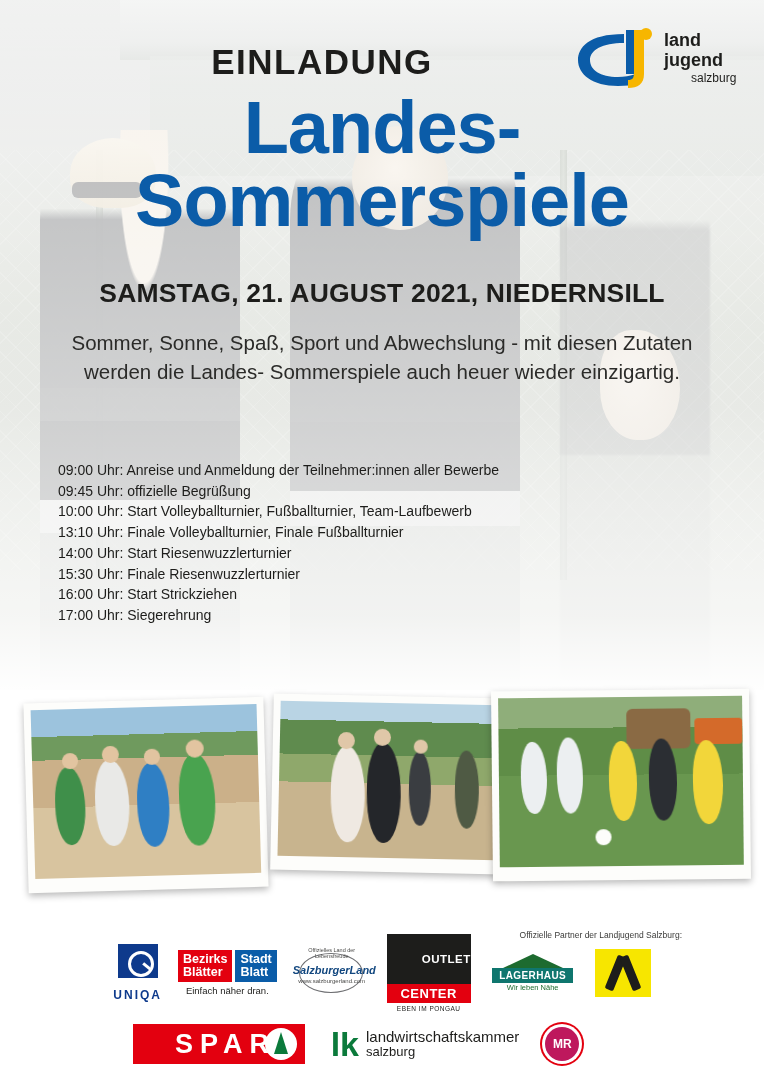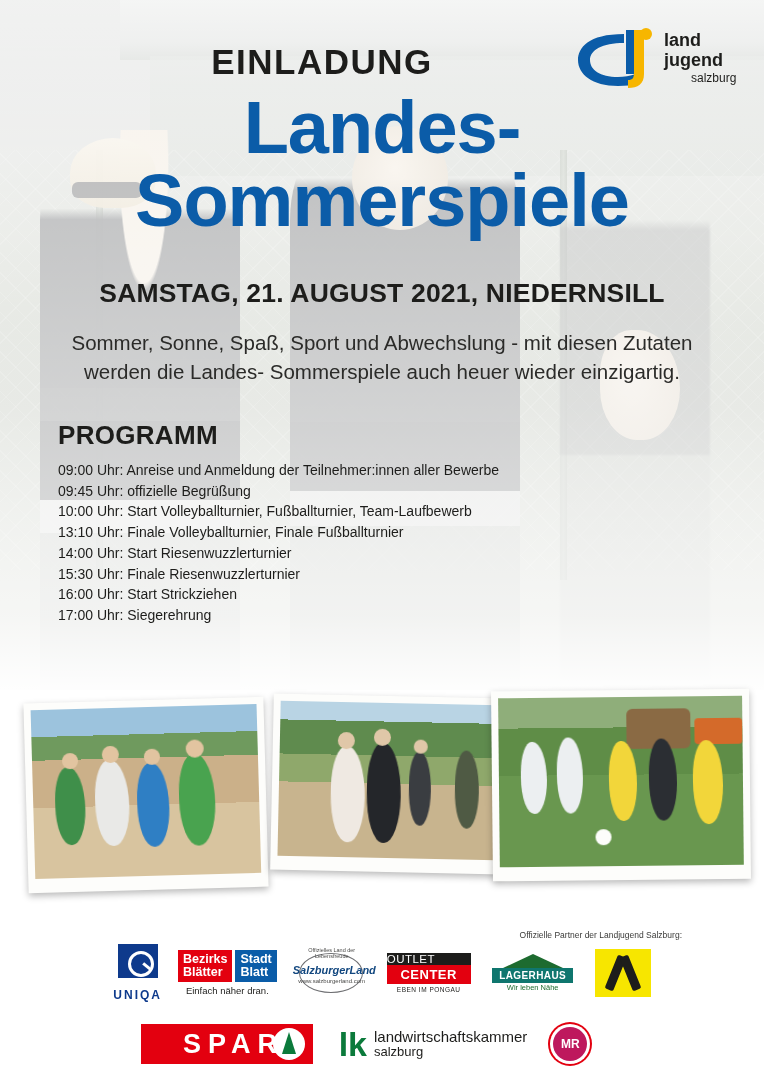--- a/index.html
+++ b/index.html
@@ -186,21 +186,21 @@
   
   .sponsors {
     position: absolute; left: 0; top: 930px; width: 764px; height: 150px;
     background: #ffffff;
   }
   .sp-row1 {
     position: absolute; left: 0; top: 12px; width: 764px; height: 62px;
     display: flex; align-items: center; justify-content: center; gap: 16px;
   }
   .sp-row2 {
-    position: absolute; left: 16px; top: 88px; width: 696px; height: 52px;
+    position: absolute; left: 8px; top: 88px; width: 696px; height: 52px;
     display: flex; align-items: center; justify-content: center; gap: 26px;
   }
   .partnerline {
     position: absolute; right: 82px; top: 0px;
     font-size: 8.5px; color: #3a3a38;
   }
 
   .sp { display: flex; align-items: center; justify-content: center; }
 
   
@@ -235,21 +235,21 @@
   .slg .ring {
     position: absolute; left: 6px; top: 6px; width: 64px; height: 40px;
     border: 1.5px solid #6d6e71; border-radius: 50%;
   }
   .slg .t1 { position: absolute; left: 0; top: 0; width: 78px; text-align: center; font-size: 5.5px; color: #4a4a48; }
   .slg .t2 { position: absolute; left: 0; top: 17px; width: 78px; text-align: center; font-size: 11px; font-weight: bold; color: #12477f; font-style: italic; }
   .slg .t3 { position: absolute; left: 0; top: 31px; width: 78px; text-align: center; font-size: 6px; color: #4a4a48; }
 
   
   .oc { flex-direction: column; align-items: stretch; width: 84px; }
-  .oc .a { background: #1d1d1b; color: #fff; font-size: 11.5px; font-weight: normal; text-align: left; padding: 0 0; letter-spacing: .5px; }
+  .oc .a { background: #1d1d1b; color: #fff; font-size: 11.5px; font-weight: bold; text-align: right; padding: 19px 0; letter-spacing: .5px; }
   .oc .b { background: #e3000f; color: #fff; font-size: 13px; font-weight: bold; text-align: center; padding: 2px 0; letter-spacing: .5px; }
   .oc .c { font-size: 6.5px; color: #1d1d1b; text-align: center; padding-top: 2px; letter-spacing: .5px; }
 
   
   .lh { flex-direction: column; align-items: center; width: 92px; }
   .lh .roof {
     width: 0; height: 0; border-left: 30px solid transparent; border-right: 30px solid transparent;
     border-bottom: 14px solid #1d6b2f;
   }
   .lh .bar { background: #0f766e; color: #fff; font-size: 10px; font-weight: bold; padding: 2px 7px; letter-spacing: .4px; }
@@ -332,21 +332,20 @@
 
     <div class="title">
       <span class="l1">Landes-</span>
       <span class="l2">Sommerspiele</span>
     </div>
 
     <div class="subtitle">SAMSTAG, 21. AUGUST 2021, NIEDERNSILL</div>
 
     <div class="intro">Sommer, Sonne, Spaß, Sport und Abwechslung - mit diesen Zutaten werden die Landes- Sommerspiele auch heuer wieder einzigartig.</div>
 
-    <div class="programm-head">PROGRAMM</div>
 
     <div class="programm-list">
       <div class="row">09:00 Uhr: Anreise und Anmeldung der Teilnehmer:innen aller Bewerbe</div>
       <div class="row">09:45 Uhr: offizielle Begrüßung</div>
       <div class="row">10:00 Uhr: Start Volleyballturnier, Fußballturnier, Team-Laufbewerb</div>
       <div class="row">13:10 Uhr: Finale Volleyballturnier, Finale Fußballturnier</div>
       <div class="row">14:00 Uhr: Start Riesenwuzzlerturnier</div>
       <div class="row">15:30 Uhr: Finale Riesenwuzzlerturnier</div>
       <div class="row">16:00 Uhr: Start Strickziehen</div>
       <div class="row">17:00 Uhr: Siegerehrung</div>

